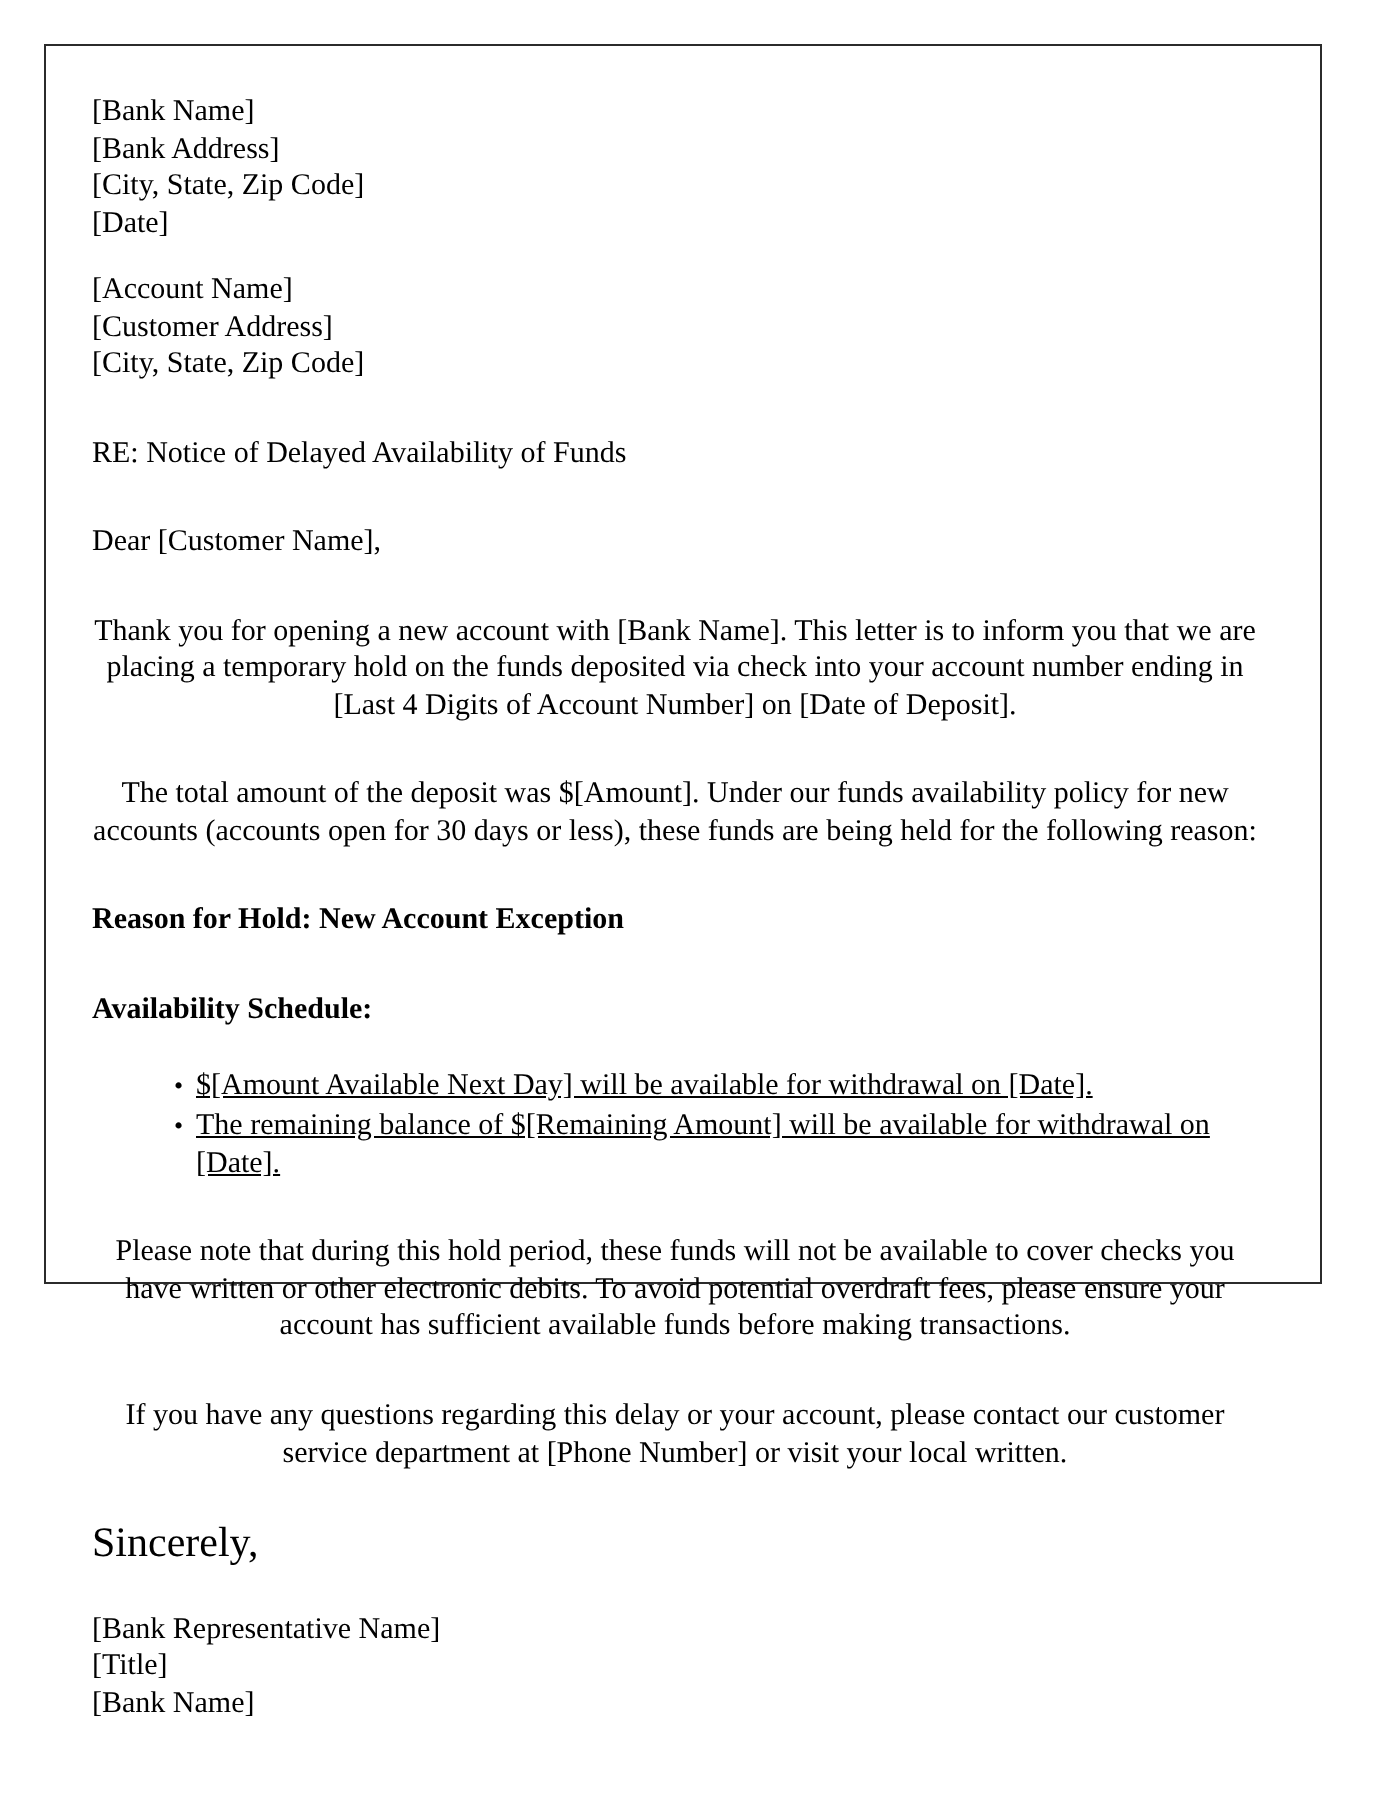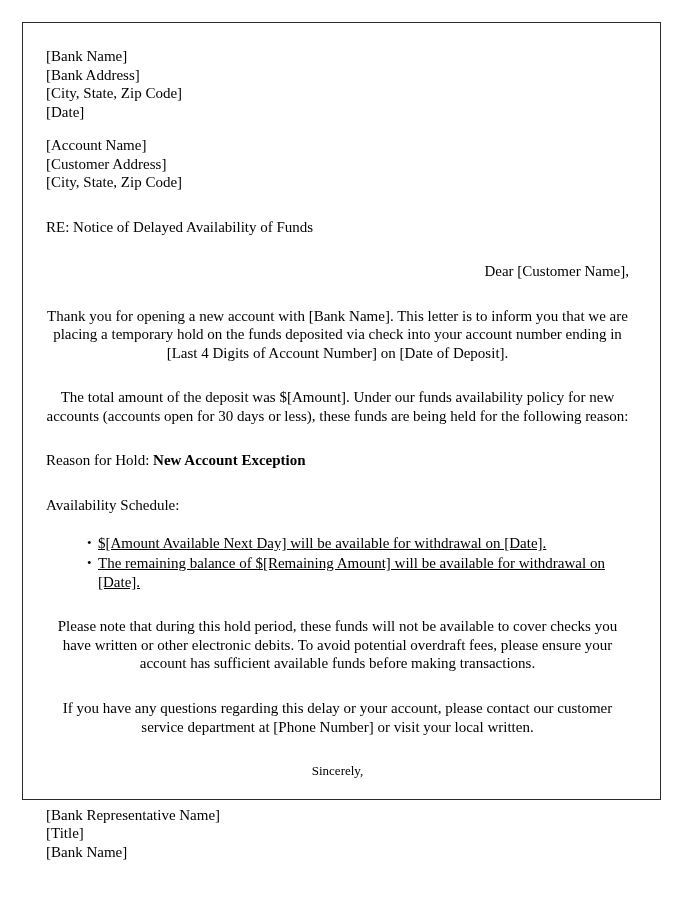--- a/index.html
+++ b/index.html
@@ -14,21 +14,21 @@
     font-family: "Liberation Serif", "DejaVu Serif", serif;
     color: #000000;
     overflow: hidden;
   }
 
   .page-frame {
     position: absolute;
     left: 22px;
     top: 22px;
     width: 639px;
-    height: 778px;
+    height: 620px;
     border: 1.5px solid #2b2b2b;
     box-sizing: border-box;
     background: #ffffff;
   }
 
   .letter-body {
     position: absolute;
     left: 23px;
     top: 24px;
     width: 583px;
@@ -48,37 +48,36 @@
   .subject-line {
     font-size: 15px;
     line-height: 18.5px;
     margin-top: 26px;
   }
 
   .salutation {
     font-size: 15px;
     line-height: 18.5px;
     margin-top: 26px;
-    text-align: right;
   }
 
   p.para {
     font-size: 15px;
     line-height: 18.6px;
     margin: 26px 0 0 0;
     text-align: center;
   }
 
   .label-line {
     font-size: 15px;
     line-height: 18.5px;
     margin-top: 26px;
   }
   .label-strong {
-    font-weight: normal;
+    font-weight: bold;
   }
   .label-value {
     font-weight: bold;
   }
 
   ul.schedule-list {
     margin: 20px 0 0 0;
     padding: 0 0 0 41px;
     list-style: none;
     font-size: 15px;
@@ -93,24 +92,23 @@
   ul.schedule-list li::before {
     content: "\2022";
     position: absolute;
     left: 0;
     top: 0;
     font-size: 13px;
     line-height: 18.6px;
   }
 
   .closing {
-    font-size: 13px;
+    font-size: 21px;
     line-height: 18.5px;
     margin-top: 26px;
-    text-align: center;
   }
 
   .signature-block {
     font-size: 15px;
     line-height: 18.5px;
     margin-top: 25px;
   }
   .signature-block .addr-line { white-space: nowrap; }
 </style>
 </head>

